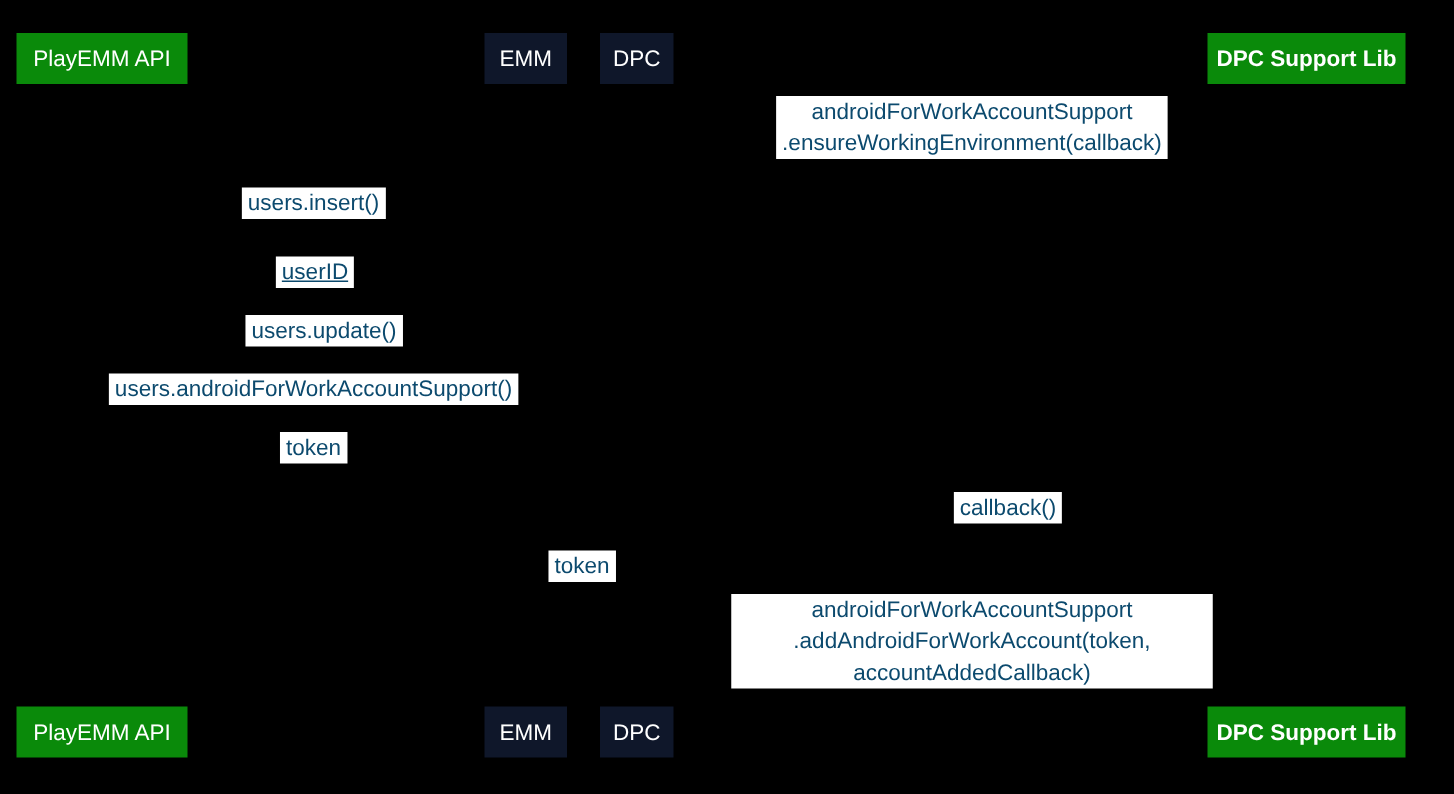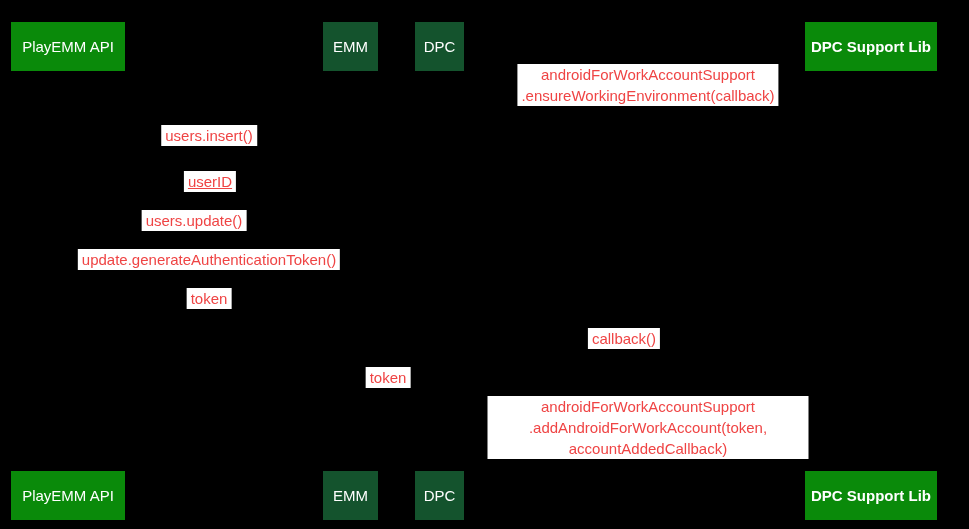--- a/index.html
+++ b/index.html
@@ -15,75 +15,75 @@
   }
   .stage {
     position: relative;
     width: 969px;
     height: 529px;
     background: #000000;
   }
   
   .actor {
     position: absolute;
-    height: 49px;
+    height: 34px;
     display: flex;
     align-items: center;
     justify-content: center;
     color: #ffffff;
     font-size: 15px;
     white-space: nowrap;
     box-sizing: border-box;
   }
   .actor.green { background: #0a8a0a; }
-  .actor.blue  { background: #14532d; }
+  .actor.blue  { background: #0f172a; }
   .row-top    { top: 22px; }
   .row-bottom { top: 471px; }
   .a1 { left: 11px;  width: 114px; }
   .a2 { left: 323px; width: 55px;  }
-  .a3 { left: 400px; width: 49px; margin-left: 15px;  }
+  .a3 { left: 400px; width: 49px;  }
   .a4 { left: 805px; width: 132px; font-weight: bold; }
   
   .msg {
     position: absolute;
     transform: translateX(-50%);
     background: #ffffff;
-    color: #ef4444;
+    color: #0c4a6e;
     font-size: 15px;
     line-height: 21px;
     padding: 0 4px;
     text-align: center;
     white-space: pre-line;
   }
   .m1 { left: 648px; top: 64px;  }
   .m2 { left: 209px; top: 125px; }
   .m3 { left: 210px; top: 171px; text-decoration: underline; }
-  .m4 { left: 194px; top: 210px; }
+  .m4 { left: 216px; top: 210px; }
   .m5 { left: 209px; top: 249px; }
   .m6 { left: 209px; top: 288px; }
-  .m7 { left: 624px; top: 328px; }
+  .m7 { left: 672px; top: 328px; }
   .m8 { left: 388px; top: 367px; }
   .m9 { left: 648px; top: 396px; }
 </style>
 </head>
 <body>
 
 <div class="stage">
 
   <div class="actor green row-top a1">PlayEMM API</div>
   <div class="actor blue row-top a2">EMM</div>
   <div class="actor blue row-top a3">DPC</div>
   <div class="actor green row-top a4">DPC Support Lib</div>
 
   <div class="msg m1">androidForWorkAccountSupport
 .ensureWorkingEnvironment(callback)</div>
   <div class="msg m2">users.insert()</div>
   <div class="msg m3">userID</div>
   <div class="msg m4">users.update()</div>
-  <div class="msg m5">update.generateAuthenticationToken()</div>
+  <div class="msg m5">users.androidForWorkAccountSupport()</div>
   <div class="msg m6">token</div>
   <div class="msg m7">callback()</div>
   <div class="msg m8">token</div>
   <div class="msg m9">androidForWorkAccountSupport
 .addAndroidForWorkAccount(token, accountAddedCallback)</div>
 
   <div class="actor green row-bottom a1">PlayEMM API</div>
   <div class="actor blue row-bottom a2">EMM</div>
   <div class="actor blue row-bottom a3">DPC</div>
   <div class="actor green row-bottom a4">DPC Support Lib</div>

